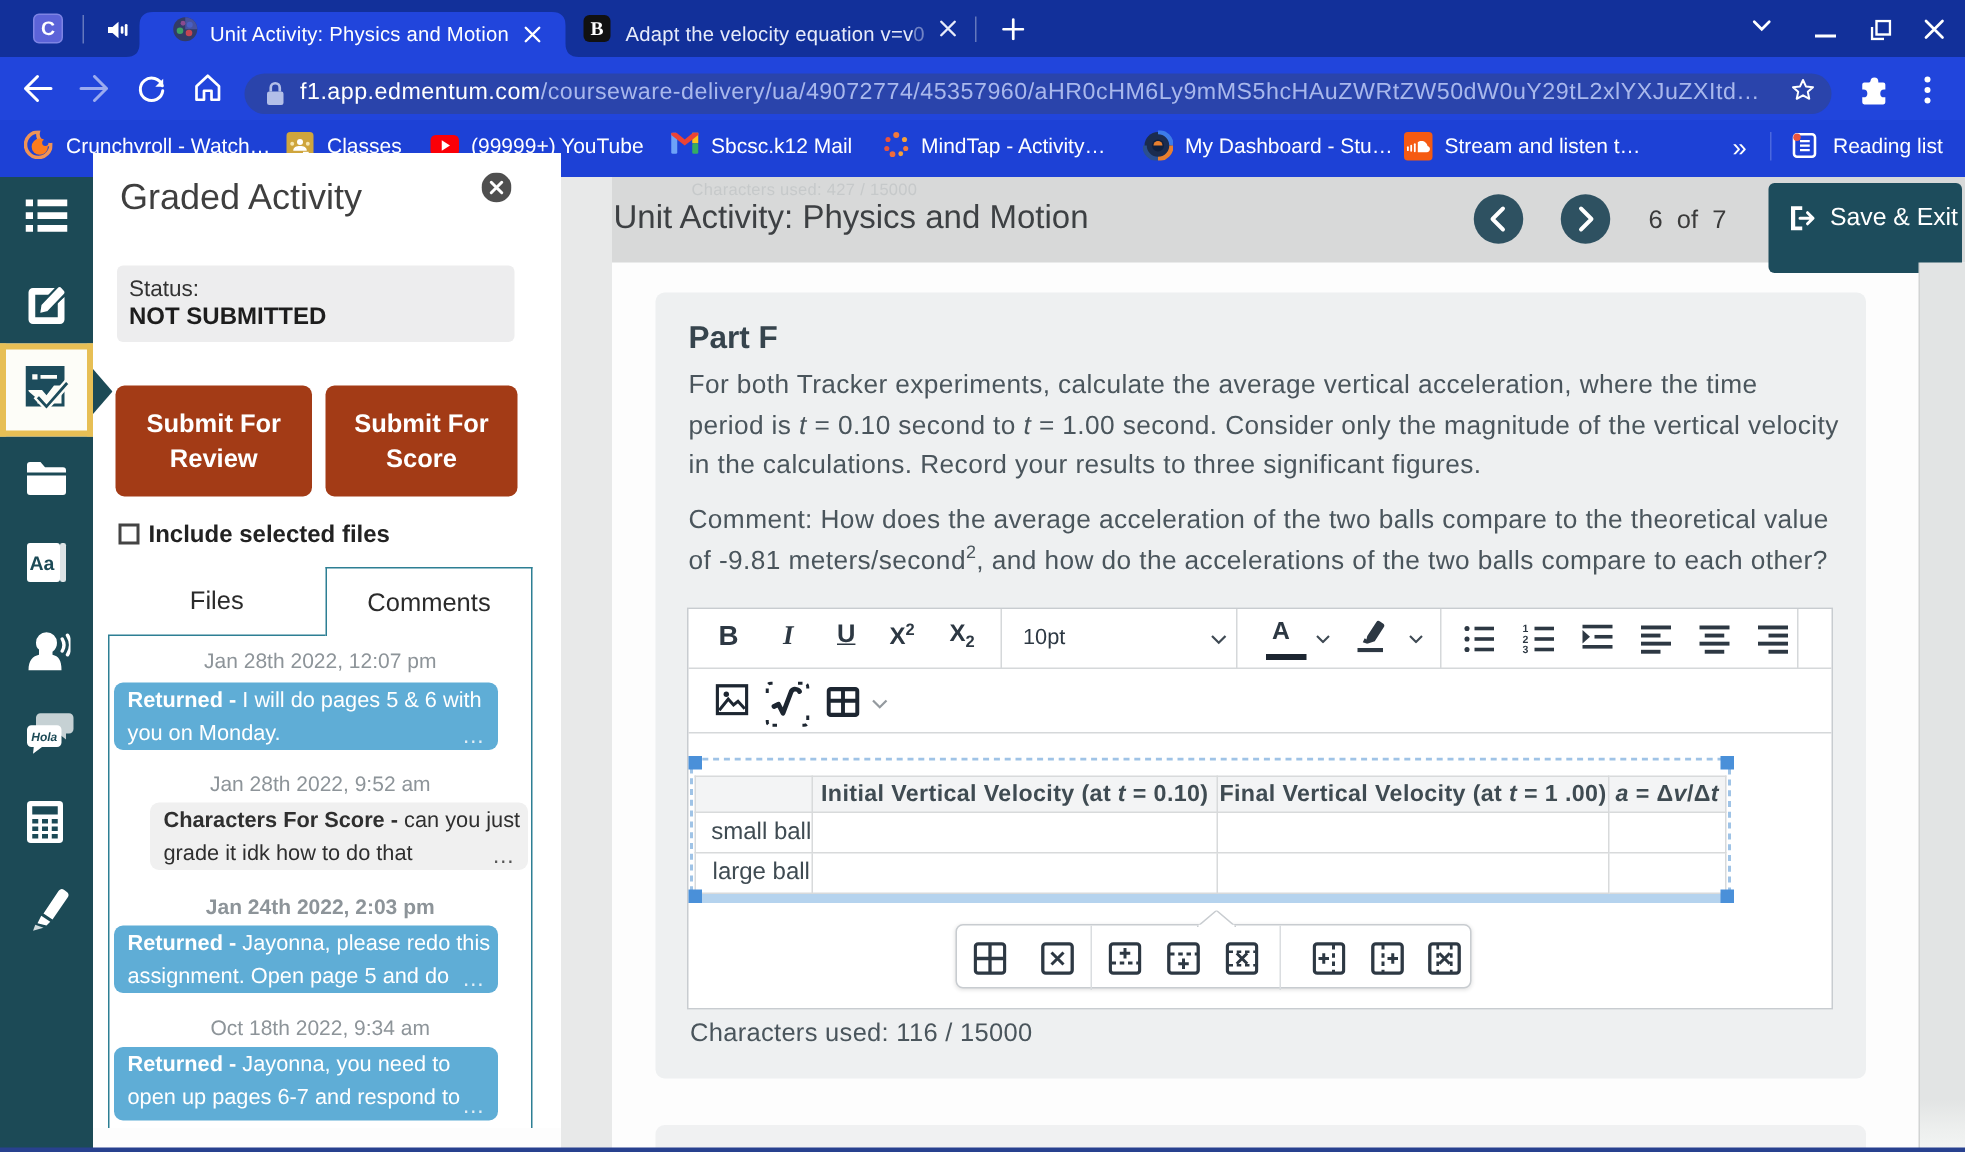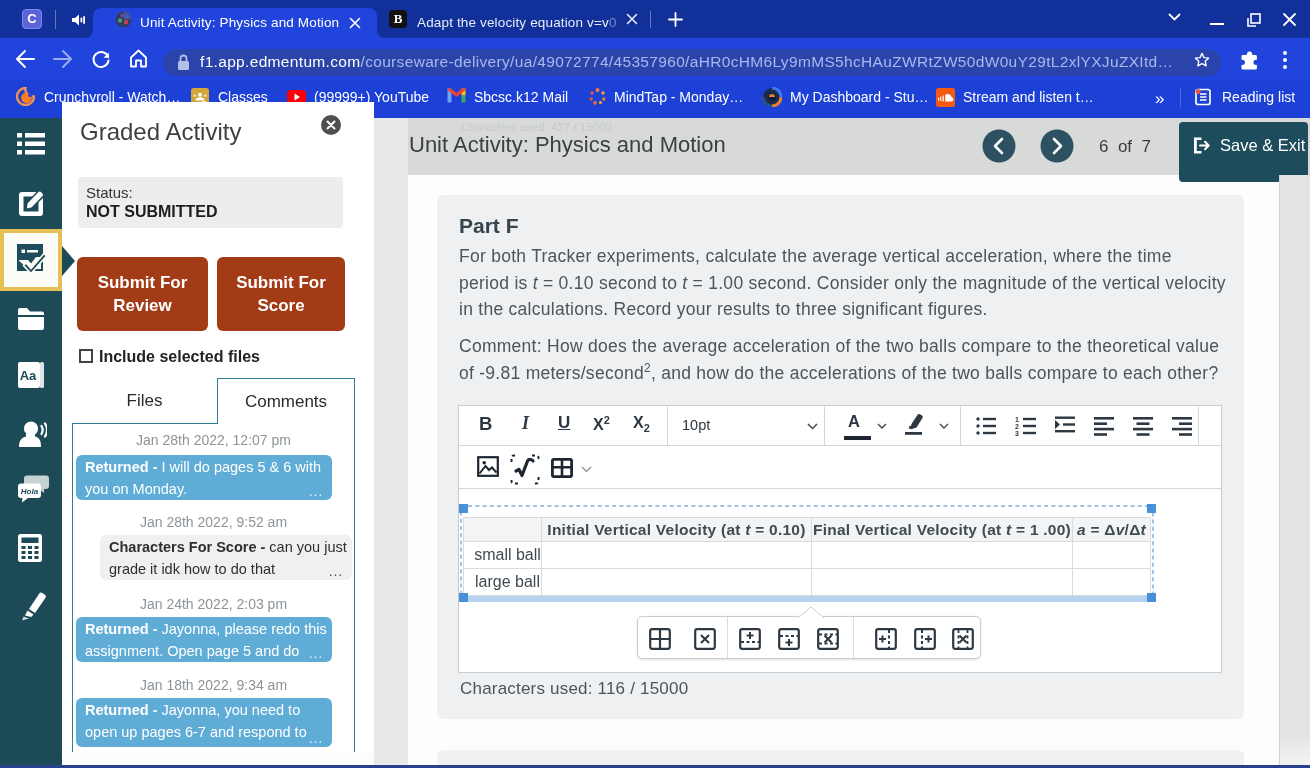--- a/index.html
+++ b/index.html
@@ -183,21 +183,21 @@
 <div class="bk" style="left:474px;">Sbcsc.k12 Mail</div>
 <svg class="abs" style="left:588px; top:87px;" width="19" height="19" viewBox="0 0 19 19">
   <circle cx="9.5" cy="3" r="2" fill="#f4793b"></circle>
   <circle cx="4" cy="6" r="1.7" fill="#e8543e"></circle>
   <circle cx="15" cy="6" r="1.7" fill="#f4a23b"></circle>
   <circle cx="3.2" cy="12" r="1.7" fill="#e8543e"></circle>
   <circle cx="15.8" cy="12" r="1.7" fill="#f4793b"></circle>
   <circle cx="7" cy="15.8" r="1.9" fill="#ef6b3a"></circle>
   <circle cx="12.5" cy="15.5" r="1.6" fill="#f4a23b"></circle>
 </svg>
-<div class="bk" style="left:614px;">MindTap - Monday…</div>
+<div class="bk" style="left:614px;">MindTap - Activity…</div>
 <svg class="abs" style="left:762px; top:87px;" width="20" height="20" viewBox="0 0 20 20">
   <circle cx="10" cy="10" r="9" fill="#1b2c4f"></circle>
   <path d="M10,1 A9,9 0 0 1 19,10" stroke="#3d7ce8" stroke-width="3" fill="none"></path>
   <path d="M19,10 A9,9 0 0 1 10,19" stroke="#e87f2f" stroke-width="3" fill="none"></path>
   <path d="M10,19 A9,9 0 0 1 1,10" stroke="#2b4f8f" stroke-width="3" fill="none"></path>
   <circle cx="10" cy="10" r="4" fill="#10203e"></circle>
   <path d="M7,10 a3,3 0 0 1 6,0" fill="#e87f2f"></path>
 </svg>
 <div class="bk" style="left:790px;">My Dashboard - Stu…</div>
 <div class="abs" style="left:936px; top:88px; width:19px; height:19px; background:#f55a12; border-radius:2.5px;">
@@ -323,23 +323,23 @@
   <div class="abs" style="left:37px; top:246px; font-size:16px; font-weight:bold; color:#222;">Include selected files</div>
 
   <div class="abs" style="left:155px; top:276px; width:138px; height:46px; border:1.5px solid #2d7f94; border-bottom:none; text-align:center; line-height:46px; font-size:17px; color:#2b2b2b;">Comments</div>
   <div class="abs" style="left:10px; top:276px; width:145px; height:46px; border-bottom:1.5px solid #2d7f94; text-align:center; line-height:46px; font-size:17px; color:#2b2b2b;">Files</div>
 
   <div class="abs" style="left:10px; top:322px; width:283px; height:328px; border-left:1.5px solid #2d7f94; border-right:1.5px solid #2d7f94; overflow:hidden;">
     <div class="cdate" style="top:8px;">Jan 28th 2022, 12:07 pm</div>
     <div class="cbub" style="top:31px; height:45px;"><b>Returned -</b> I will do pages 5 &amp; 6 with<br>you on Monday.<span class="dots">…</span></div>
     <div class="cdate" style="top:90px;">Jan 28th 2022, 9:52 am</div>
     <div class="cbub gray" style="top:111px; height:45px;"><b>Characters For Score -</b> can you just<br>grade it idk how to do that<span class="dots" style="color:#555;">…</span></div>
-    <div class="cdate" style="top:172px;">Jan 24th 2022, 2:03 pm</div>
+    <div class="cdate" style="top:172px;font-weight:bold;">Jan 24th 2022, 2:03 pm</div>
     <div class="cbub" style="top:193px; height:45px;"><b>Returned -</b> Jayonna, please redo this<br>assignment. Open page 5 and do<span class="dots">…</span></div>
-    <div class="cdate" style="top:253px;">Jan 18th 2022, 9:34 am</div>
+    <div class="cdate" style="top:253px;">Oct 18th 2022, 9:34 am</div>
     <div class="cbub" style="top:274px; height:49px;"><b>Returned -</b> Jayonna, you need to<br>open up pages 6-7 and respond to<span class="dots">…</span></div>
   </div>
 </div>
 <svg class="abs" style="left:62px; top:246px; z-index:6;" width="13" height="30" viewBox="0 0 13 30">
     <path d="M0,0 L13,15 L0,30 Z" fill="#1c4a56"></path>
   </svg>
 <div class="abs" id="graystrip"></div>
 <div class="abs" id="rightstrip"></div>
 <div class="abs" id="card">
   <div class="abs" style="left:22px; top:19px; font-size:21px; font-weight:bold; color:#36444d;">Part F</div>

